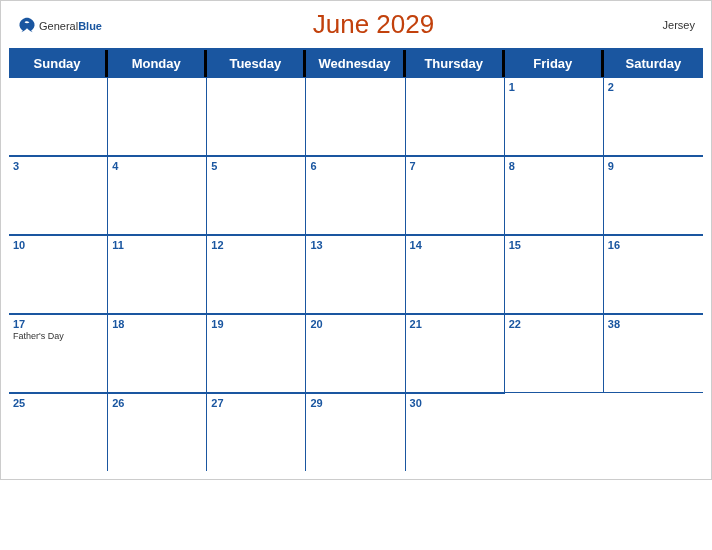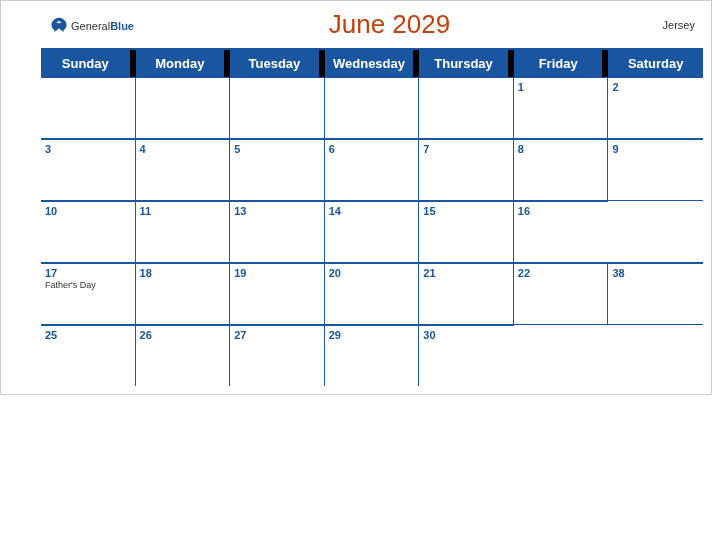--- a/index.html
+++ b/index.html
@@ -5,26 +5,25 @@
     * { box-sizing: border-box; margin: 0; padding: 0; }
     body {
       font-family: Arial, sans-serif;
       background: #fff;
       width: 712px;
       height: 550px;
       overflow: hidden;
     }
     .page {
       width: 712px;
-      height: 395px;
+      height: 480px;
       background: #fff;
       border: 1px solid #ccc;
       display: flex;
       flex-direction: column;
-      padding-left: 32px;
     }
     .header {
       display: flex;
       align-items: center;
       justify-content: center;
       padding: 8px 16px;
       position: relative;
     }
     .logo {
       position: absolute;
@@ -74,21 +73,21 @@
       display: grid;
       grid-template-columns: repeat(7, 1fr);
       background: #1a56a0;
     }
     .day-header {
       color: #fff;
       text-align: center;
       padding: 6px 2px;
       font-size: 13px;
       font-weight: bold;
-      border-right: 6px solid #000000;
+      border-right: 3px solid #000000;
     }
     .day-header:last-child {
       border-right: none;
     }
     .weeks {
       flex: 1;
       display: flex;
       flex-direction: column;
     }
     .week {
@@ -195,20 +194,23 @@
       </div>
 
       <div class="week">
         <div class="cell">
             <span class="day-num">10</span>
           </div>
         <div class="cell">
             <span class="day-num">11</span>
           </div>
         <div class="cell">
+            <span class="day-num">12</span>
+          </div>
+        <div class="cell">
             <span class="day-num">13</span>
           </div>
         <div class="cell">
             <span class="day-num">14</span>
           </div>
         <div class="cell">
             <span class="day-num">15</span>
           </div>
         <div class="cell">
             <span class="day-num">16</span>

